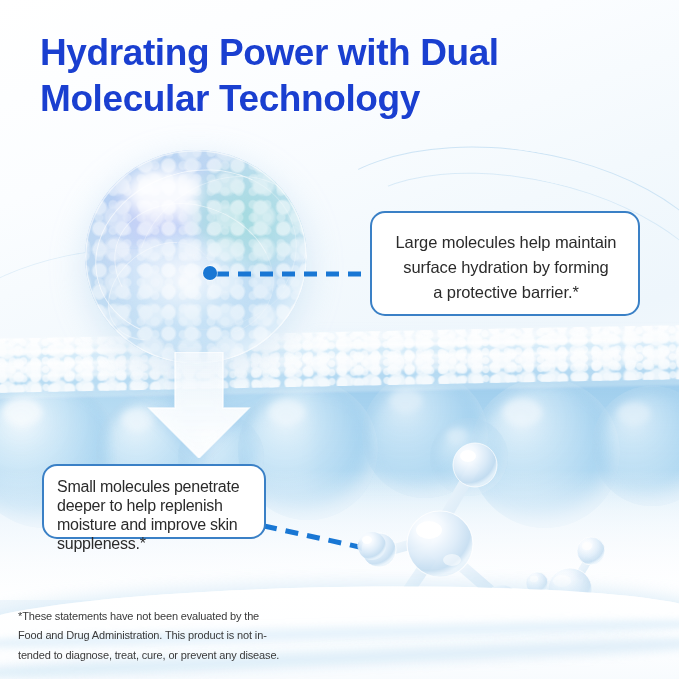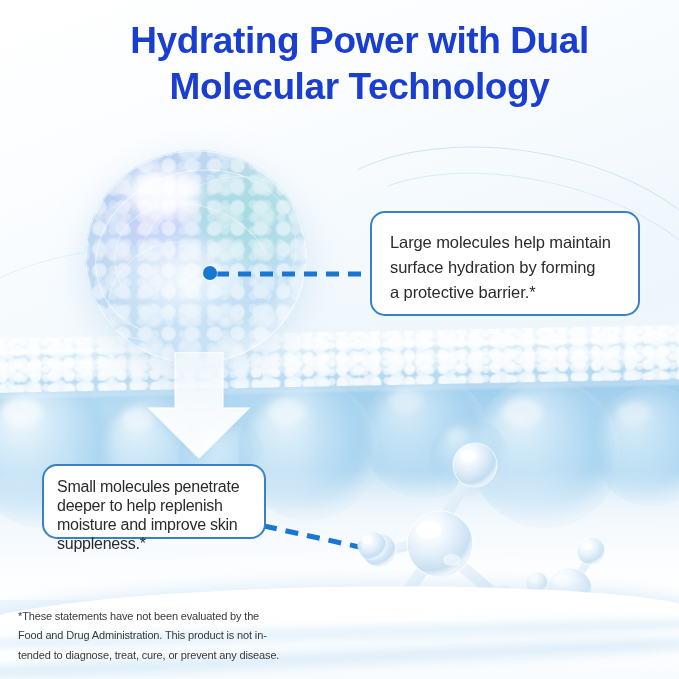--- a/index.html
+++ b/index.html
@@ -161,22 +161,22 @@
       rgba(176,215,240,.45) 50%,
       rgba(255,255,255,0) 100%);
     border-radius:50%;
     transform:rotate(-2.4deg);
     filter:blur(4px);
   }
 
   
   .title {
     position:absolute;
-    left:0; right:0; top:18px;
-    text-align:center;
+    left:0; right:0; top:30px;
+    text-align:left;
     font-size:37px;
     line-height:46px;
     font-weight:700;
     letter-spacing:-0.4px;
     color:#1a3fd0;
     white-space:pre-line;
     text-shadow:0 1px 0 rgba(255,255,255,.85);
     padding-left:40px;
   }
 
@@ -282,20 +282,21 @@
     border:2px solid #3a80c6;
     border-radius:15px;
     color:#2b2b2b;
   }
   .callout p { white-space:pre-line; }
 
   .callout-top {
     left:370px; top:211px;
     width:270px; height:105px;
     padding:17px 16px 0 18px;
+    text-align:center;
   }
   .callout-top p {
     font-size:16.5px;
     line-height:25px;
     letter-spacing:-0.1px;
   }
 
   .callout-bottom {
     left:42px; top:464px;
     width:224px; height:75px;

